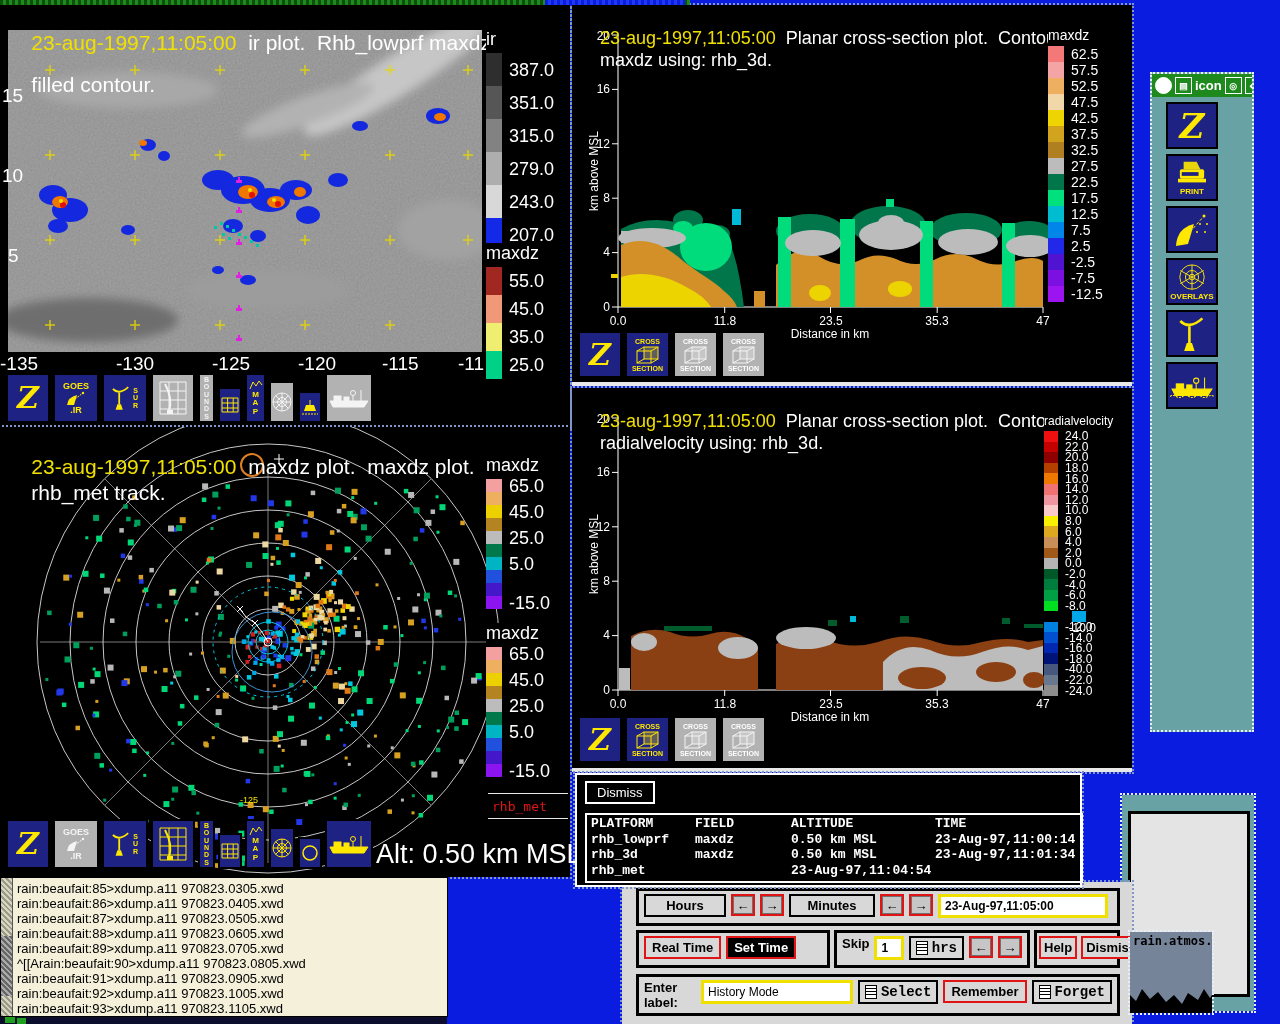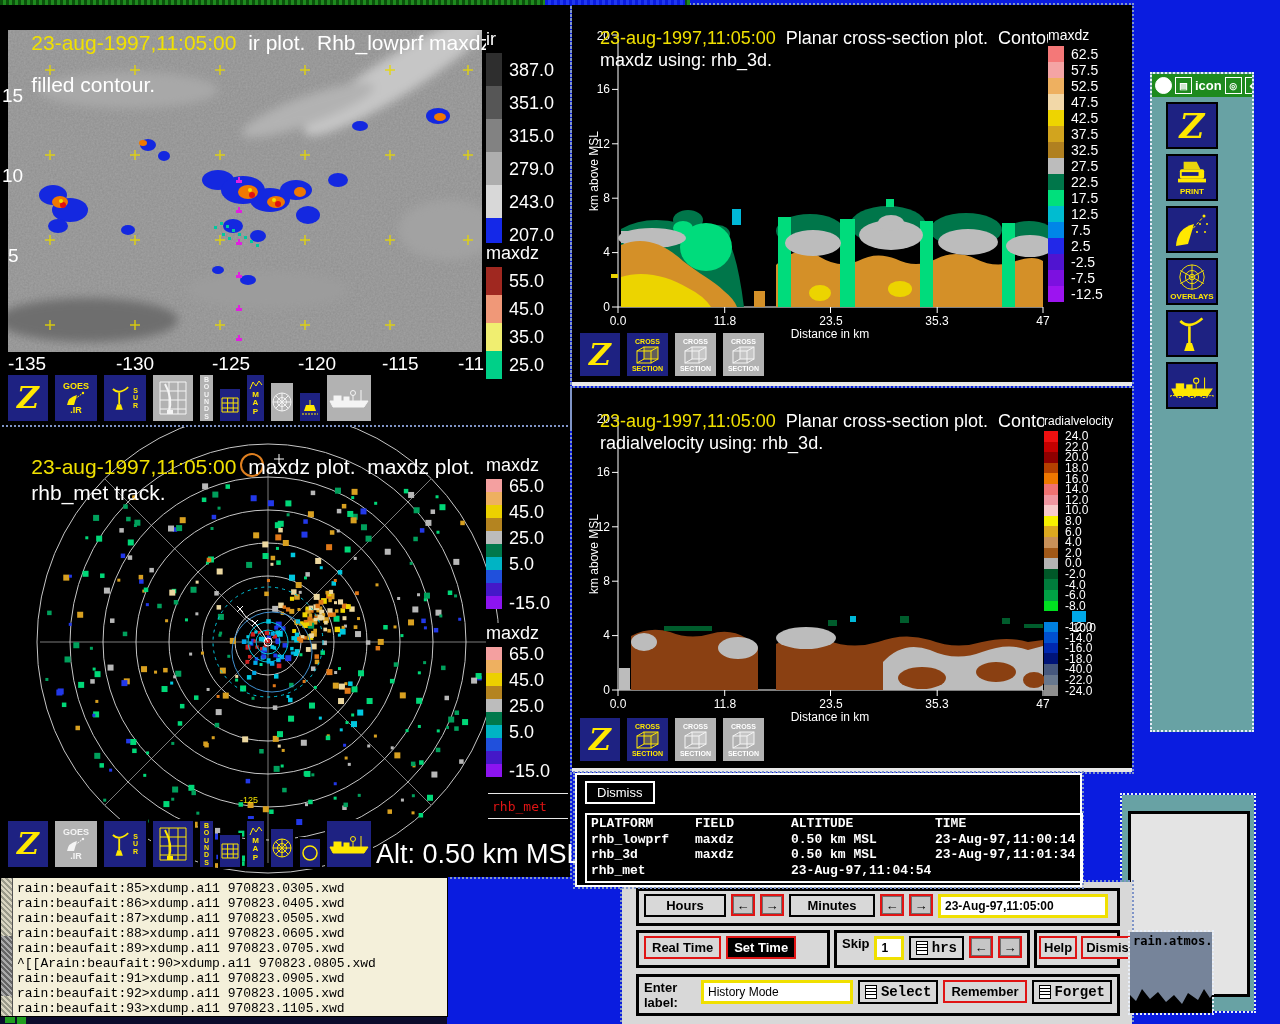--- a/index.html
+++ b/index.html
@@ -29,21 +29,21 @@
   .tb.gray{background:#b2b2b2;color:#f4f4f4}
   .tb .lab{font-size:9px;font-weight:bold;line-height:1}
   .z-glyph{font-family:"DejaVu Serif",serif;font-style:italic;font-weight:bold;
            font-size:30px;color:#ffe800;line-height:1}
   .vtext{font-size:7px;font-weight:bold;line-height:1.05;text-align:center}
   .xsb{width:45px;height:47px}
   .xsb .xs-t{font-size:7px;font-weight:bold}
   .xsb.gray .xs-t{color:#fff}
   
   #terminal{position:absolute;background:#f4f0da;border:1px solid #000;z-index:3;
-            font-family:Liberation Mono, monospace;font-size:13px;color:#000}
+            font-family:Liberation Sans, sans-serif;font-size:13px;color:#000}
   .tline{line-height:15px;white-space:pre}
   .cursor{display:inline-block;width:9px;height:13px;background:#1f9e1f;vertical-align:middle}
   
   #status-dialog{position:absolute;background:#000;border:2px solid #fff;z-index:20;
                  outline:2px dotted #8095c8}
   #dismiss-top{position:absolute;left:8px;top:6px;background:#000;color:#fff;border:2px solid #fff;
                font-size:13px;padding:2px 10px}
   #status-table{position:absolute;left:8px;top:38px;width:486px;height:64px;border:2px solid #fff;
                 padding:1px 4px;font-family:"Liberation Mono",monospace}
   .srow{display:grid;grid-template-columns:104px 96px 144px auto}
@@ -211,21 +211,21 @@
           <rect width="6" height="3"></rect>
           <rect x="2" y="-3" width="2" height="3"></rect>
         </g>
       <g transform="translate(228,308)">
           <rect width="6" height="3"></rect>
           <rect x="2" y="-3" width="2" height="3"></rect>
         </g>
     </g>
   </svg>
 
-  <span class="tick" style="left:8px;top:348px">-135</span>
+  <span class="tick" style="left:0;top:348px">-135</span>
   <span class="tick" style="left:116px;top:348px">-130</span>
   <span class="tick" style="left:212px;top:348px">-125</span>
   <span class="tick" style="left:298px;top:348px">-120</span>
   <span class="tick" style="left:382px;top:348px">-115</span>
   <span class="tick" style="left:458px;top:348px">-11</span>
   <span class="tick" style="left:2px;top:80px">15</span>
   <span class="tick" style="left:2px;top:160px">10</span>
   <span class="tick" style="left:8px;top:240px">5</span>
 
   <div class="cb cb-big" style="left:486px;top:24px">

